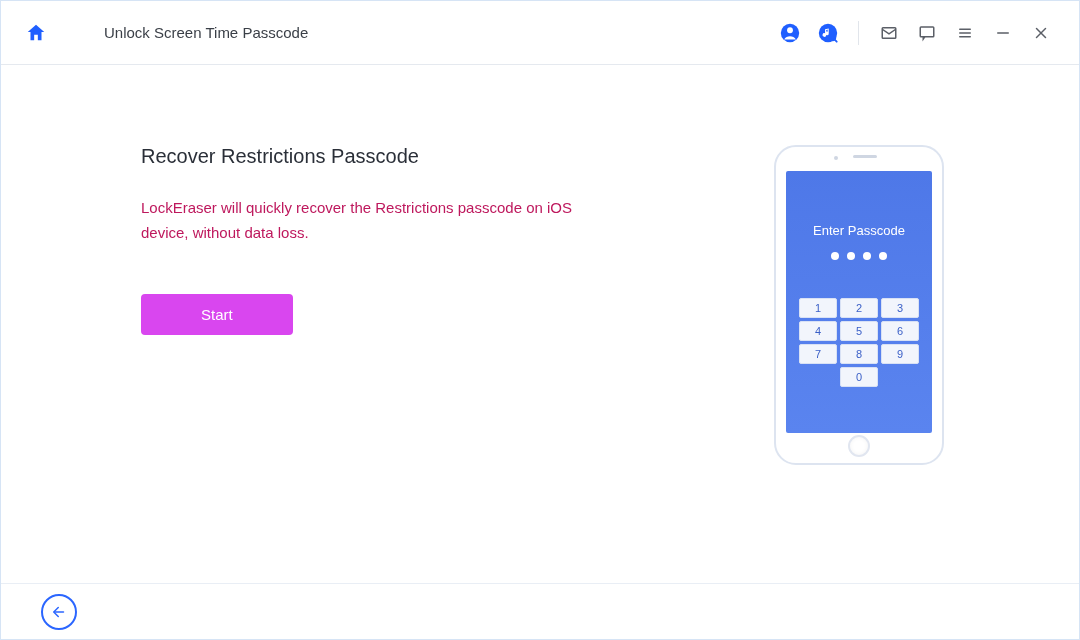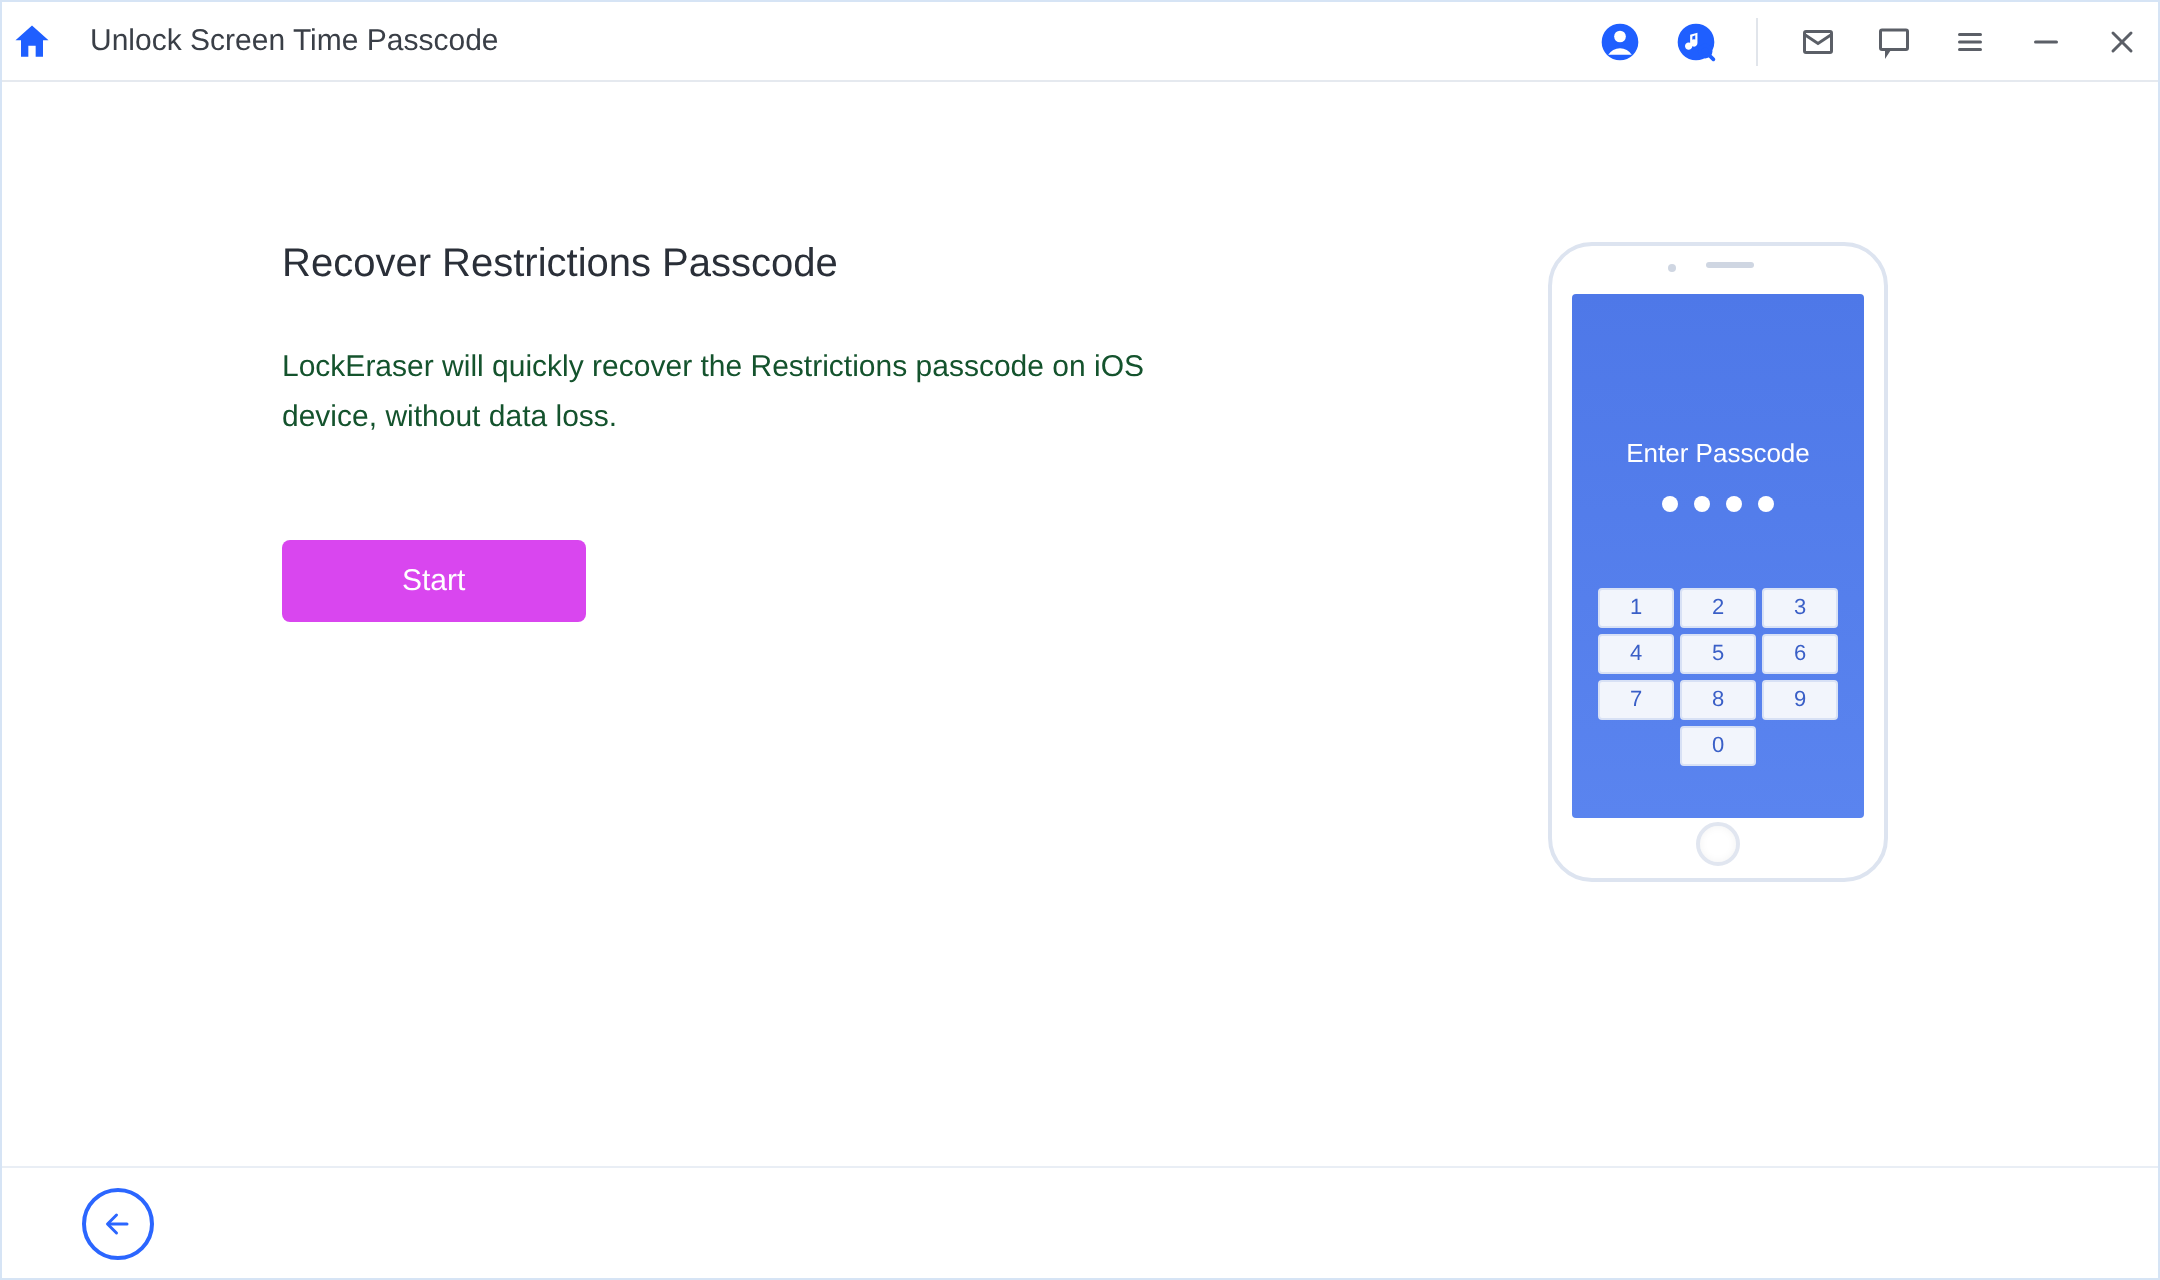--- a/index.html
+++ b/index.html
@@ -8,25 +8,26 @@
       width: 1080px;
       height: 640px;
       background: #fff;
       border: 1px solid #d6e4f5;
       display: flex;
       flex-direction: column;
       position: relative;
       overflow: hidden;
     }
     .top-bar {
-      height: 40px;
+      height: 64px;
       border-bottom: 1px solid #e5e9ef;
       display: flex;
       align-items: center;
-      padding: 0 4px;
+      padding: 0 24px;
+      gap: 39px;
     }
     .top-bar .home-icon {
       width: 22px;
       height: 22px;
       color: #1f5fff;
       margin-right: 18px;
     }
     .top-bar .title {
       color: #3a3f47;
       font-size: 15px;
@@ -65,21 +66,21 @@
       flex: 1;
     }
     .content h1 {
       font-size: 20px;
       font-weight: 500;
       color: #2a2f38;
       margin-bottom: 28px;
     }
     .content p {
       font-size: 15px;
-      color: #14532d;
+      color: #be185d;
       line-height: 1.65;
       max-width: 440px;
       margin-bottom: 48px;
     }
     .start-btn {
       background: #d946ef;
       color: #fff;
       border: none;
       border-radius: 4px;
       padding: 12px 60px;
@@ -133,21 +134,21 @@
       box-shadow: inset 0 0 4px rgba(0,0,0,0.05);
     }
     .screen {
       width: 100%;
       height: 100%;
       background: linear-gradient(180deg, #4e78e8 0%, #5a84ef 100%);
       border-radius: 2px;
       display: flex;
       flex-direction: column;
       align-items: center;
-      padding-top: 72px;
+      padding-top: 52px;
     }
     .screen-text {
       color: #fff;
       font-size: 13px;
       font-weight: 400;
       margin-bottom: 14px;
     }
     .dots {
       display: flex;
       gap: 8px;

